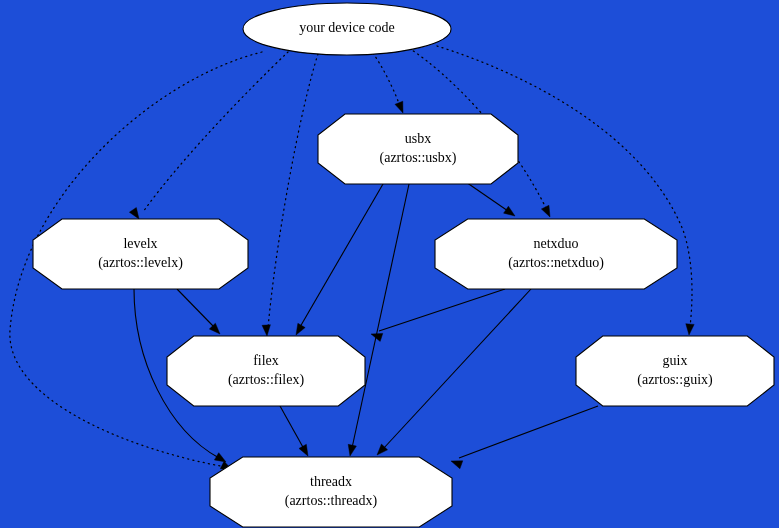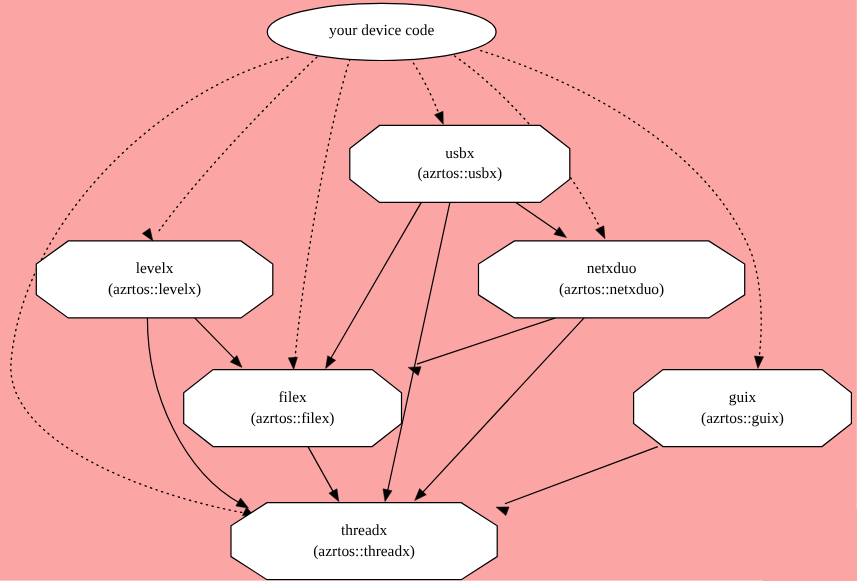--- a/index.html
+++ b/index.html
@@ -11,21 +11,21 @@
   body {
     width: 779px;
     height: 528px;
     overflow: hidden;
     font-family: "Liberation Serif", "DejaVu Serif", serif;
   }
   #graph-root {
     position: relative;
     width: 779px;
     height: 528px;
-    background: #fca5a5;
+    background: #1d4ed8;
   }
   svg#graph-svg {
     display: block;
     width: 779px;
     height: 528px;
   }
   .node-shape {
     fill: #ffffff;
     stroke: #000000;
     stroke-width: 1.1;

